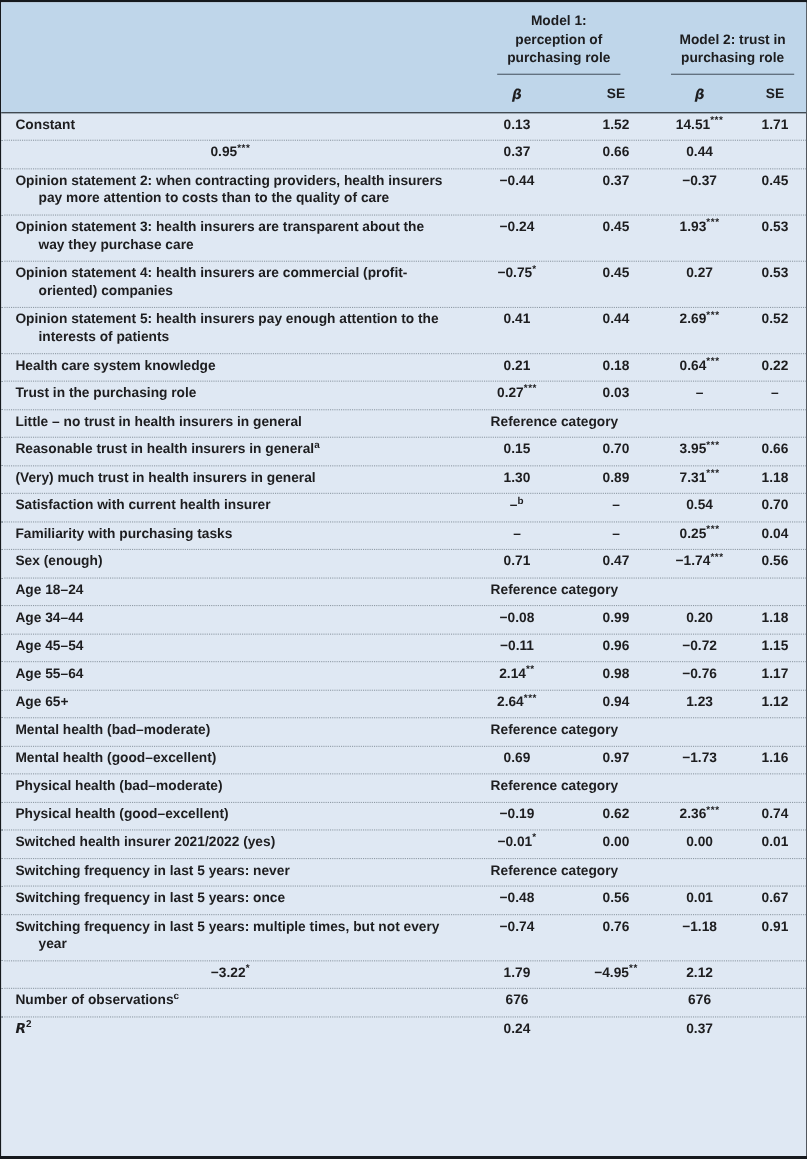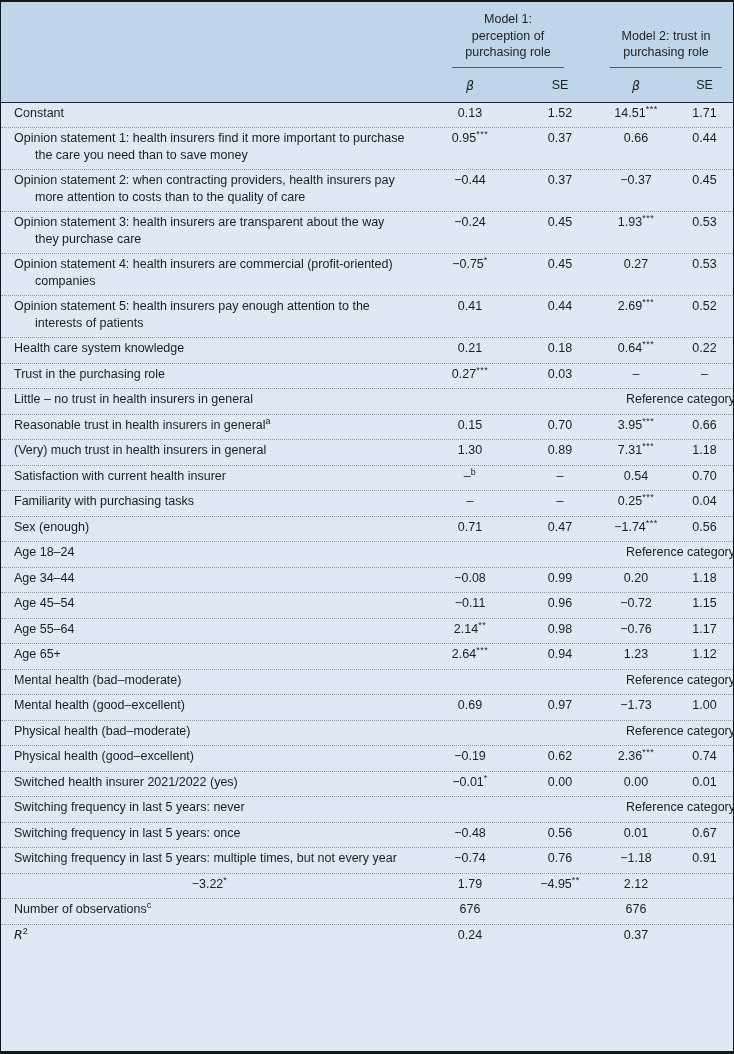--- a/index.html
+++ b/index.html
@@ -19,20 +19,21 @@
   }
   .table{
     width:734px;
     height:1054px;
     overflow:hidden;
     background:var(--body-bg);
     border-left:1px solid var(--frame);
     border-right:1px solid var(--frame);
     border-top:2px solid var(--frame);
     border-bottom:3px solid var(--frame);
+    font-weight:bold;
   }
   
   .thead{
     background:var(--header-bg);
     border-bottom:1px solid #23282d;
     padding:9px 0 9px 0;
   }
   .header-top{
     display:grid;
     grid-template-columns:417px 180px 136px;
@@ -69,21 +70,21 @@
   .row:first-child{border-top:none;}
   .cell{line-height:16.5px;}
   .cell.label{
     padding-left:34px;
     text-indent:-21px;
     padding-right:10px;
   }
   .cell.num{text-align:center;}
   .cell.span4{
     grid-column:span 4;
-    text-align:right;
+    text-align:left;
     padding-left:28px;
   }
   sup{
     font-size:9px;
     line-height:0;
     vertical-align:super;
     letter-spacing:0.5px;
   }
   .it{font-style:italic;font-family:"DejaVu Sans", sans-serif;}
 </style>
@@ -113,21 +114,20 @@
   </div>
   <div class="tbody" id="tbody">
       <div class="row">
         <div class="cell label"><span>Constant</span></div>
         <div class="cell num"><span>0.13</span></div>
         <div class="cell num"><span>1.52</span></div>
         <div class="cell num"><span>14.51</span><sup>***</sup></div>
         <div class="cell num"><span>1.71</span></div>
       </div>
       <div class="row">
-        <div class="cell label"><span>Opinion statement 1: health insurers find it more important to purchase the care you need than to save money</span></div>
         <div class="cell num"><span>0.95</span><sup>***</sup></div>
         <div class="cell num"><span>0.37</span></div>
         <div class="cell num"><span>0.66</span></div>
         <div class="cell num"><span>0.44</span></div>
       </div>
       <div class="row">
         <div class="cell label"><span>Opinion statement 2: when contracting providers, health insurers pay more attention to costs than to the quality of care</span></div>
         <div class="cell num"><span>−0.44</span></div>
         <div class="cell num"><span>0.37</span></div>
         <div class="cell num"><span>−0.37</span></div>
@@ -241,21 +241,21 @@
       </div>
       <div class="row">
         <div class="cell label"><span>Mental health (bad–moderate)</span></div>
         <div class="cell span4"><span>Reference category</span></div>
       </div>
       <div class="row">
         <div class="cell label"><span>Mental health (good–excellent)</span></div>
         <div class="cell num"><span>0.69</span></div>
         <div class="cell num"><span>0.97</span></div>
         <div class="cell num"><span>−1.73</span></div>
-        <div class="cell num"><span>1.00</span></div>
+        <div class="cell num"><span>1.16</span></div>
       </div>
       <div class="row">
         <div class="cell label"><span>Physical health (bad–moderate)</span></div>
         <div class="cell span4"><span>Reference category</span></div>
       </div>
       <div class="row">
         <div class="cell label"><span>Physical health (good–excellent)</span></div>
         <div class="cell num"><span>−0.19</span></div>
         <div class="cell num"><span>0.62</span></div>
         <div class="cell num"><span>2.36</span><sup>***</sup></div>

